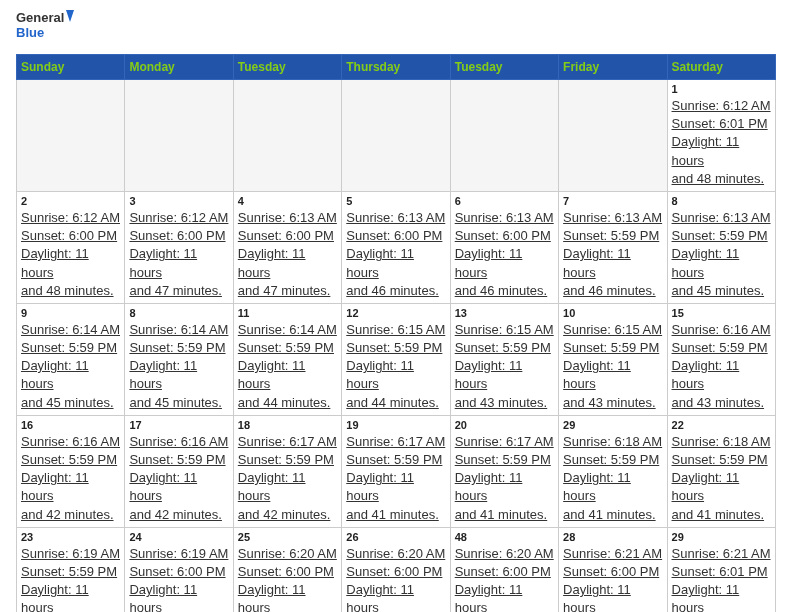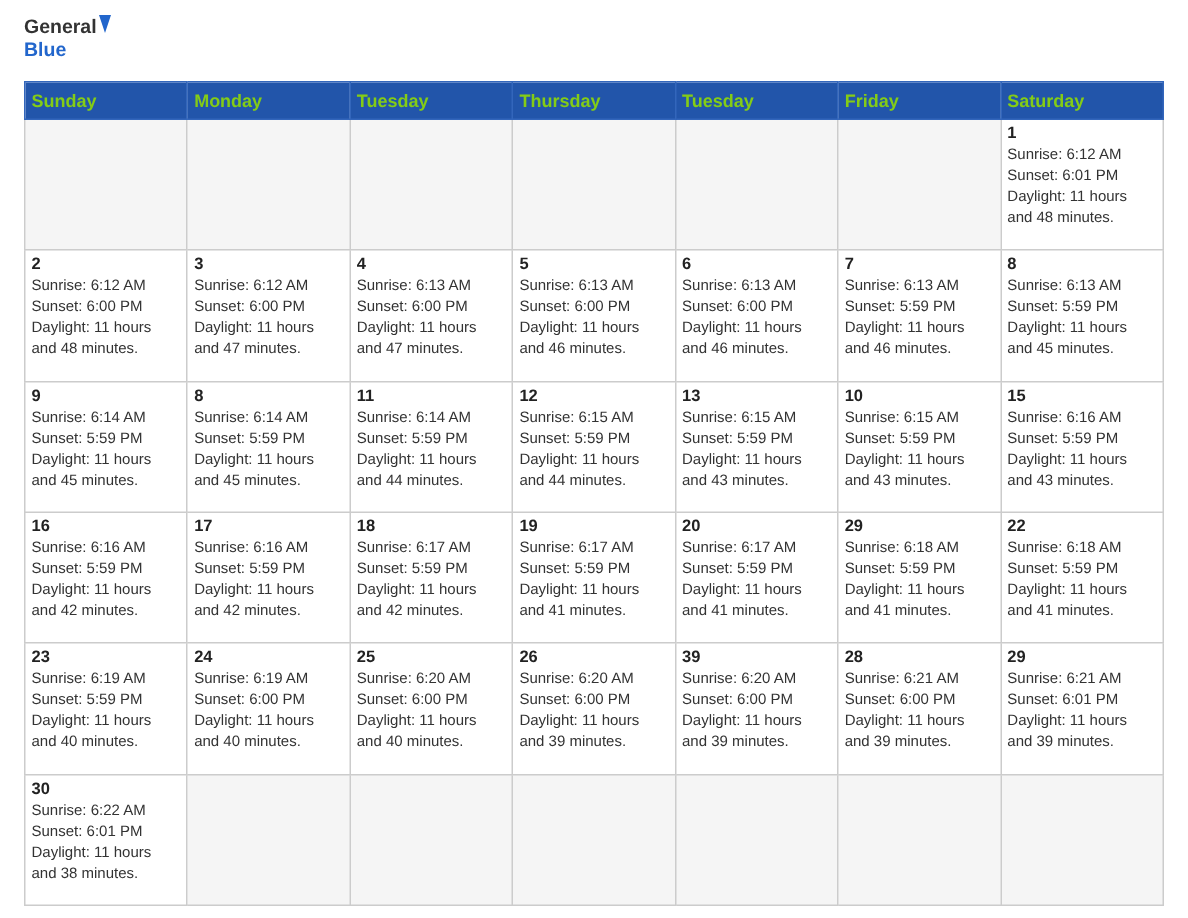--- a/index.html
+++ b/index.html
@@ -71,23 +71,24 @@
       background: #f5f5f5;
     }
     .day-num {
       font-size: 11px;
       font-weight: bold;
       color: #222;
       display: block;
       margin-bottom: 2px;
     }
     .day-info {
-      font-size: 10px;
+      font-size: 13px;
       line-height: 1.4;
       color: #333;
+      text-decoration: underline;
     }
   </style>
 </head>
 <body>
 
 <div class="page">
   <div class="header">
     <div class="logo">
   <svg width="60" height="36" viewBox="0 0 60 36" xmlns="http://www.w3.org/2000/svg">
     <text x="0" y="14" font-size="13" font-weight="bold" fill="#333" font-family="Arial">General</text>
@@ -305,21 +306,21 @@
 and 40 minutes.</div>
           </td>
           <td>
             <span class="day-num">26</span>
             <div class="day-info" style="white-space: pre-line;">Sunrise: 6:20 AM
 Sunset: 6:00 PM
 Daylight: 11 hours
 and 39 minutes.</div>
           </td>
           <td>
-            <span class="day-num">39</span>
+            <span class="day-num">48</span>
             <div class="day-info" style="white-space: pre-line;">Sunrise: 6:20 AM
 Sunset: 6:00 PM
 Daylight: 11 hours
 and 39 minutes.</div>
           </td>
           <td>
             <span class="day-num">28</span>
             <div class="day-info" style="white-space: pre-line;">Sunrise: 6:21 AM
 Sunset: 6:00 PM
 Daylight: 11 hours

